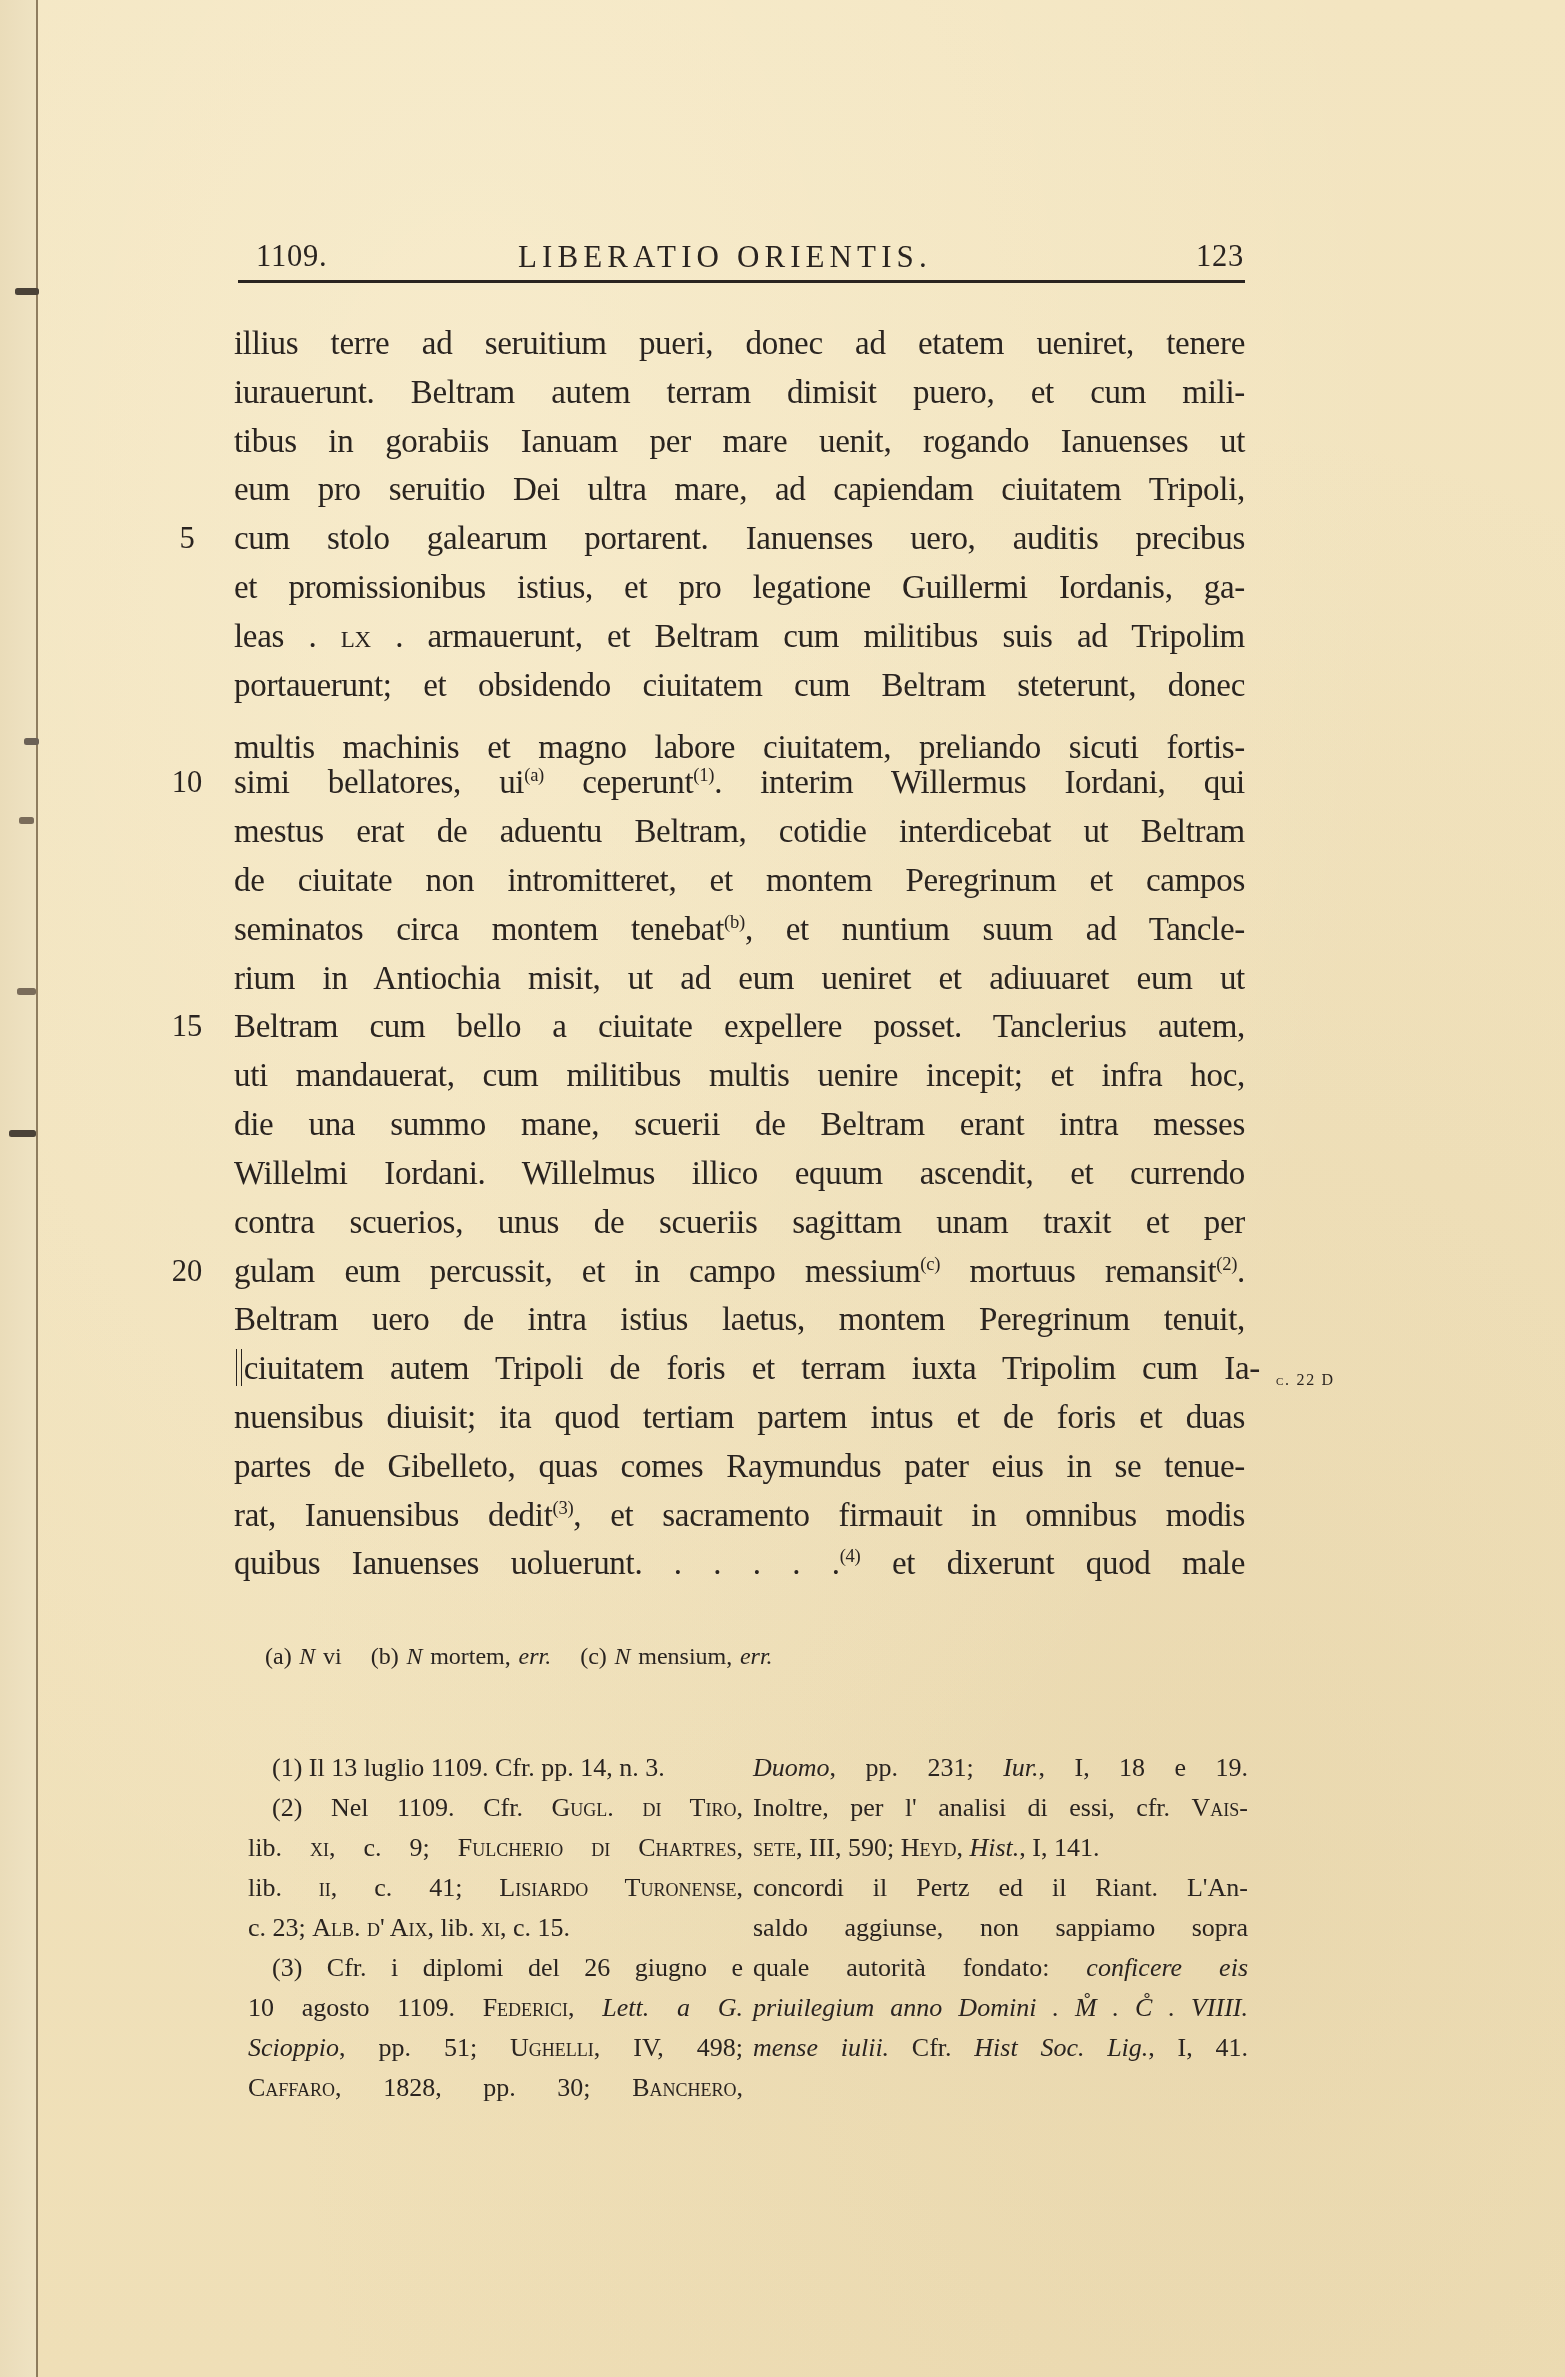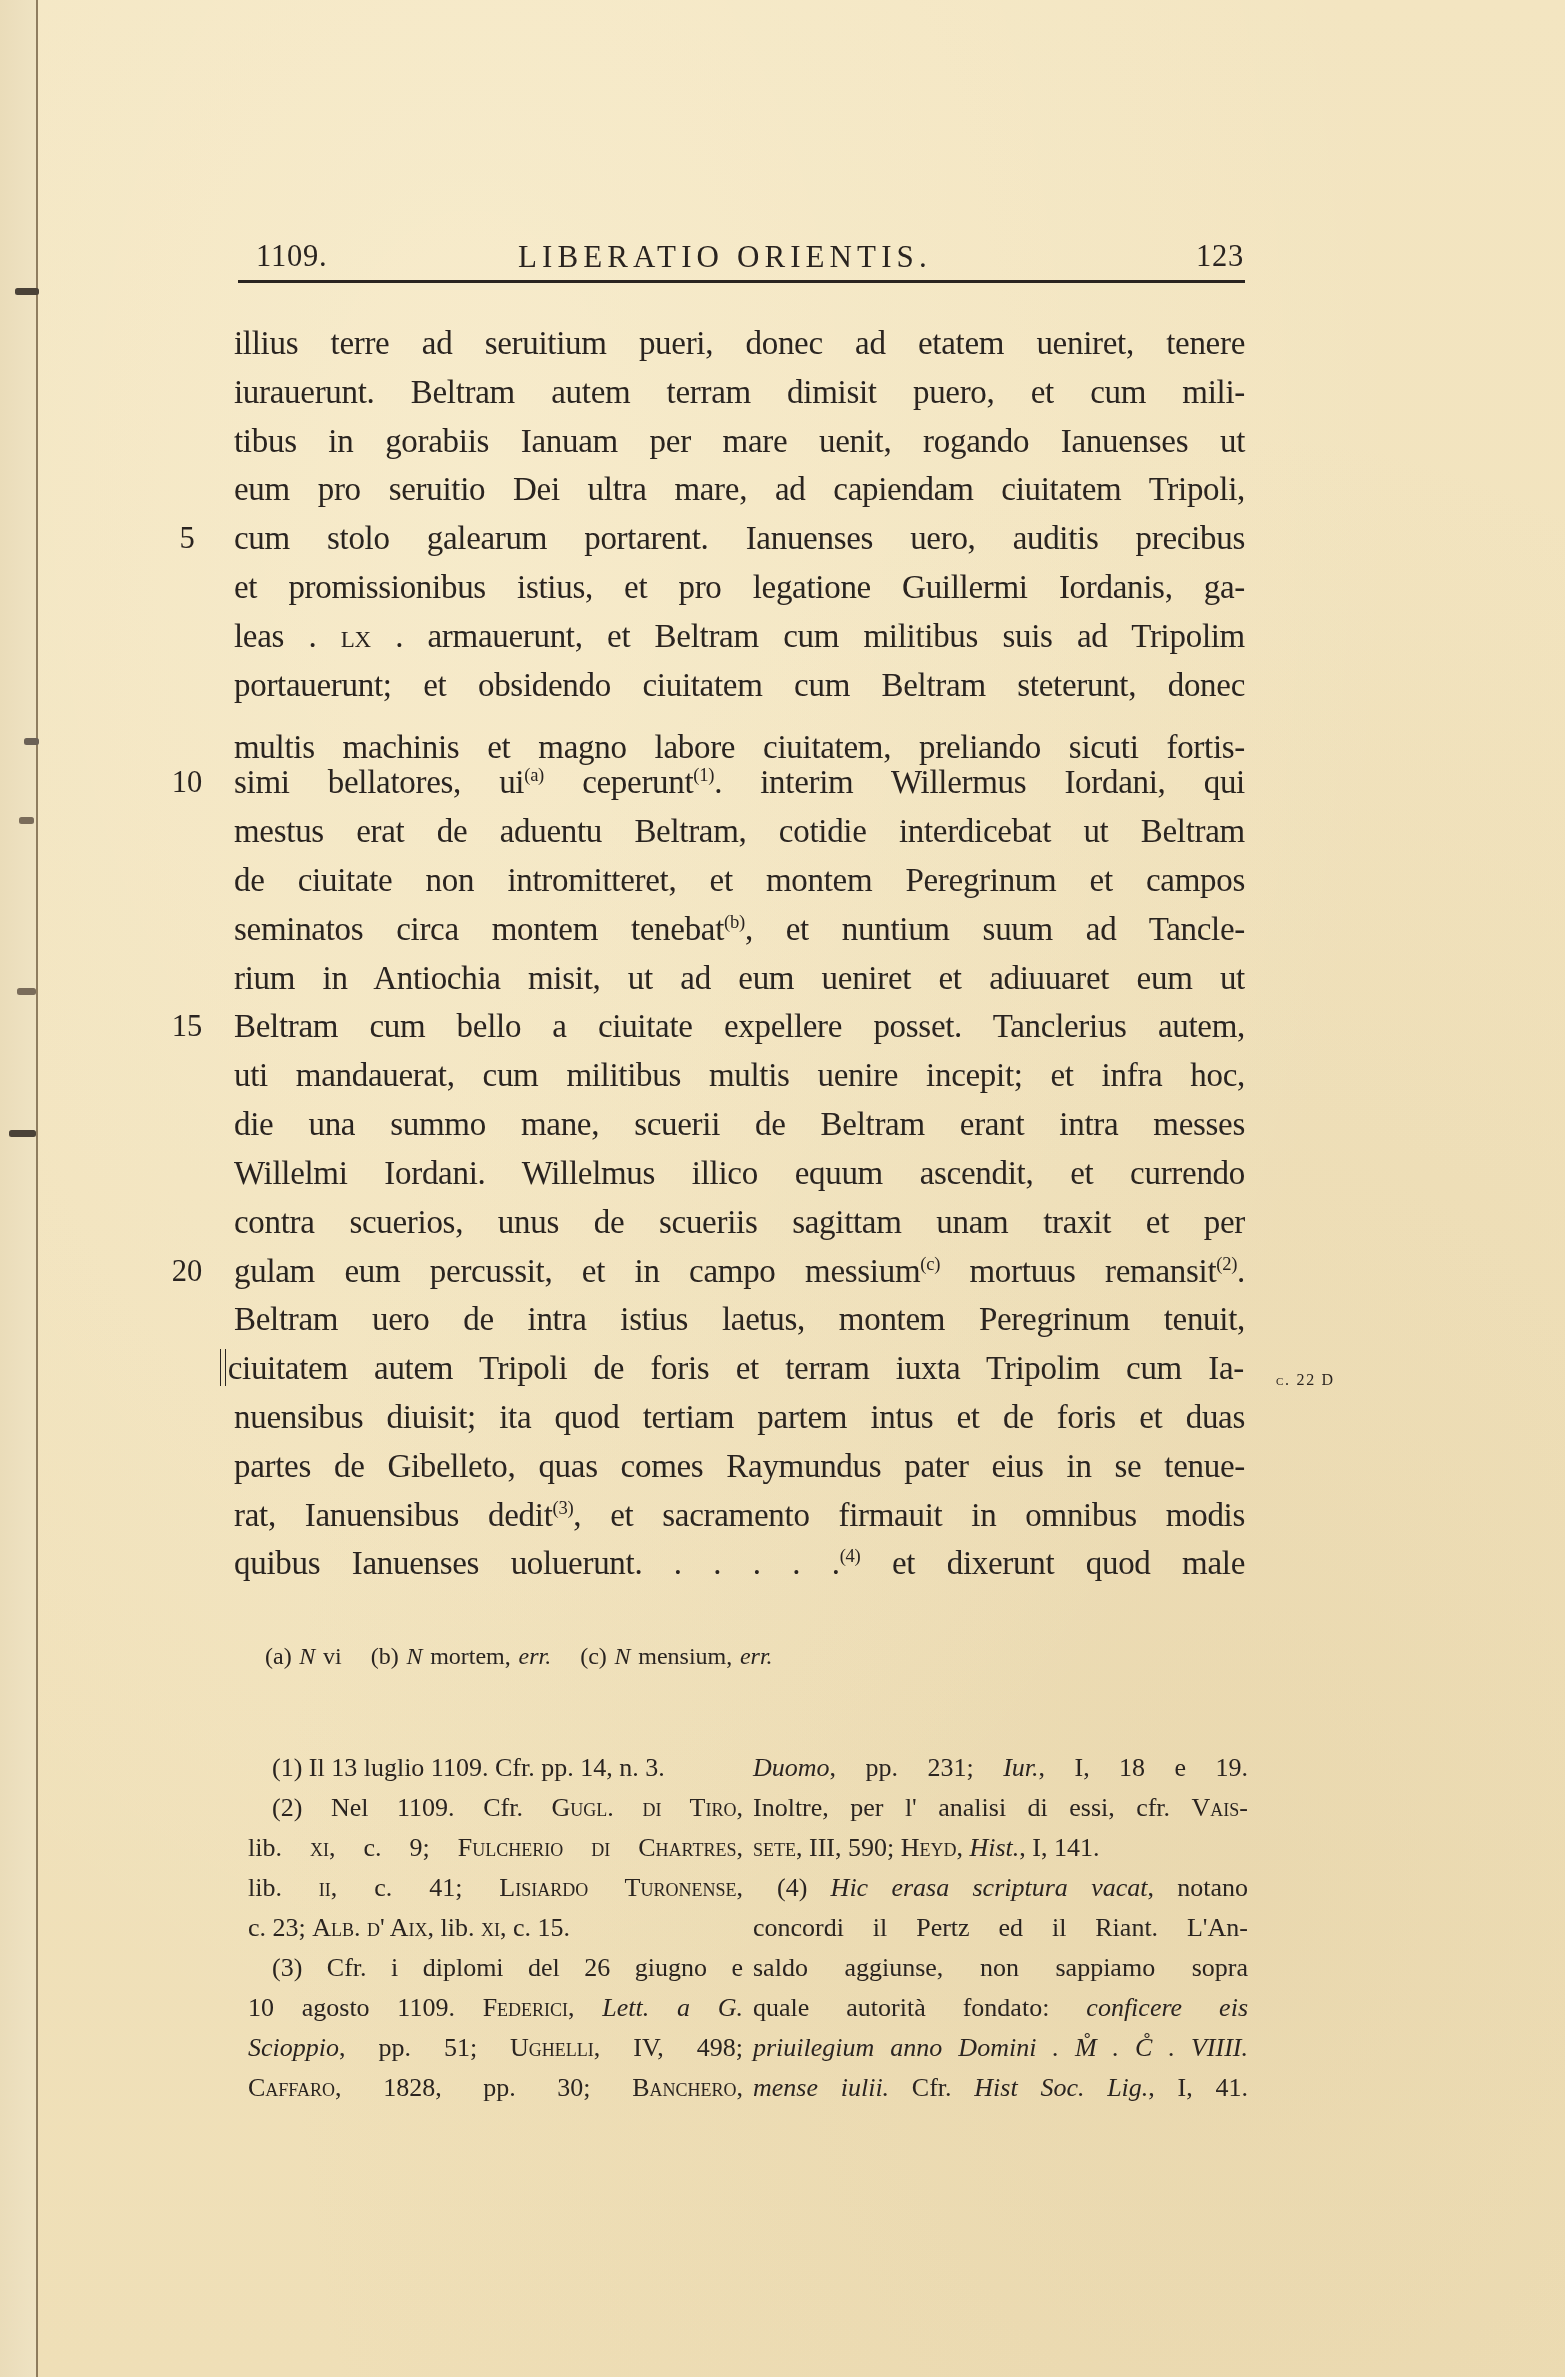--- a/index.html
+++ b/index.html
@@ -96,21 +96,21 @@
     <div class="body-line" style="top: 954px;"><span>rium in Antiochia misit, ut ad eum ueniret et adiuuaret eum ut</span></div>
     <div class="lnum" style="top: 1002px;">15</div>
     <div class="body-line" style="top: 1002px;"><span>Beltram cum bello a ciuitate expellere posset.   Tanclerius autem,</span></div>
     <div class="body-line" style="top: 1051px;"><span>uti mandauerat, cum militibus multis uenire incepit; et infra hoc,</span></div>
     <div class="body-line" style="top: 1100px;"><span>die una summo mane, scuerii de Beltram erant intra messes</span></div>
     <div class="body-line" style="top: 1149px;"><span>Willelmi Iordani.   Willelmus illico equum ascendit, et currendo</span></div>
     <div class="body-line" style="top: 1198px;"><span>contra scuerios, unus de scueriis sagittam unam traxit et per</span></div>
     <div class="lnum" style="top: 1247px;">20</div>
     <div class="body-line" style="top: 1247px;"><span>gulam eum percussit, et in campo messium</span><span class="sup">(c)</span><span> mortuus remansit</span><span class="sup">(2)</span><span>.</span></div>
     <div class="body-line" style="top: 1295px;"><span>Beltram uero de intra istius laetus, montem Peregrinum tenuit,</span></div>
-    <div class="body-line" style="top: 1344px; left: 220px; width: 1024px;"><span class="par-mark"></span><span>ciuitatem autem Tripoli de foris et terram iuxta Tripolim cum Ia-</span></div>
+    <div class="body-line" style="top: 1344px; left: 236px; width: 1024px;"><span class="par-mark"></span><span>ciuitatem autem Tripoli de foris et terram iuxta Tripolim cum Ia-</span></div>
     <div class="body-line" style="top: 1393px;"><span>nuensibus diuisit; ita quod tertiam partem intus et de foris et duas</span></div>
     <div class="body-line" style="top: 1442px;"><span>partes de Gibelleto, quas comes Raymundus pater eius in se tenue-</span></div>
     <div class="body-line" style="top: 1491px;"><span>rat, Ianuensibus dedit</span><span class="sup">(3)</span><span>, et sacramento firmauit in omnibus modis</span></div>
     <div class="body-line" style="top: 1539px;"><span>quibus Ianuenses uoluerunt. . . . . .</span><span class="sup">(4)</span><span> et dixerunt quod male</span></div>
   </div>
 
 <div class="abs margin-note" style="left:1276px;top:1371px;">c. 22 D</div>
 
 <div class="abs apparatus" id="apparatus"><span class="app-item"><span>(a) </span><span class="it">N </span><span>vi</span></span><span class="app-item"><span>(b) </span><span class="it">N </span><span>mortem, </span><span class="it">err.</span></span><span class="app-item"><span>(c) </span><span class="it">N </span><span>mensium, </span><span class="it">err.</span></span></div>
 
@@ -122,20 +122,19 @@
     <span class="fn-line short"><span>c. 23; </span><span class="smcaps">Alb. d' Aix</span><span>, lib. </span><span class="smcaps">xi</span><span>, c. 15.</span></span>
     <span class="fn-line indent"><span>(3) Cfr. i diplomi del 26 giugno e</span></span>
     <span class="fn-line"><span>10 agosto 1109. </span><span class="smcaps">Federici</span><span>, </span><span class="it">Lett. a G.</span></span>
     <span class="fn-line"><span class="it">Scioppio</span><span>, pp. 51; </span><span class="smcaps">Ughelli</span><span>, IV, 498;</span></span>
     <span class="fn-line"><span class="smcaps">Caffaro</span><span>, 1828, pp. 30; </span><span class="smcaps">Banchero</span><span>,</span></span>
   </div>
 <div class="fn-col right" id="fn-right">
     <span class="fn-line"><span class="it">Duomo</span><span>, pp. 231; </span><span class="it">Iur.</span><span>, I, 18 e 19.</span></span>
     <span class="fn-line"><span>Inoltre, per l' analisi di essi, cfr. </span><span class="smcaps">Vais-</span></span>
     <span class="fn-line short"><span class="smcaps">sete</span><span>, III, 590; </span><span class="smcaps">Heyd</span><span>, </span><span class="it">Hist.</span><span>, I, 141.</span></span>
-    <span class="fn-line indent"><span>(4) </span><span class="it">Hic erasa scriptura vacat</span><span>, notano</span></span>
     <span class="fn-line"><span>concordi il Pertz ed il Riant. L'An-</span></span>
     <span class="fn-line"><span>saldo aggiunse, non sappiamo sopra</span></span>
     <span class="fn-line"><span>quale autorità fondato: </span><span class="it">conficere eis</span></span>
     <span class="fn-line"><span class="it">priuilegium anno Domini . M̊ . C̊ . VIIII.</span></span>
     <span class="fn-line"><span class="it">mense iulii.</span><span> Cfr. </span><span class="it">Hist Soc. Lig.</span><span>, I, 41.</span></span>
   </div>
 
 
 </body></html>

